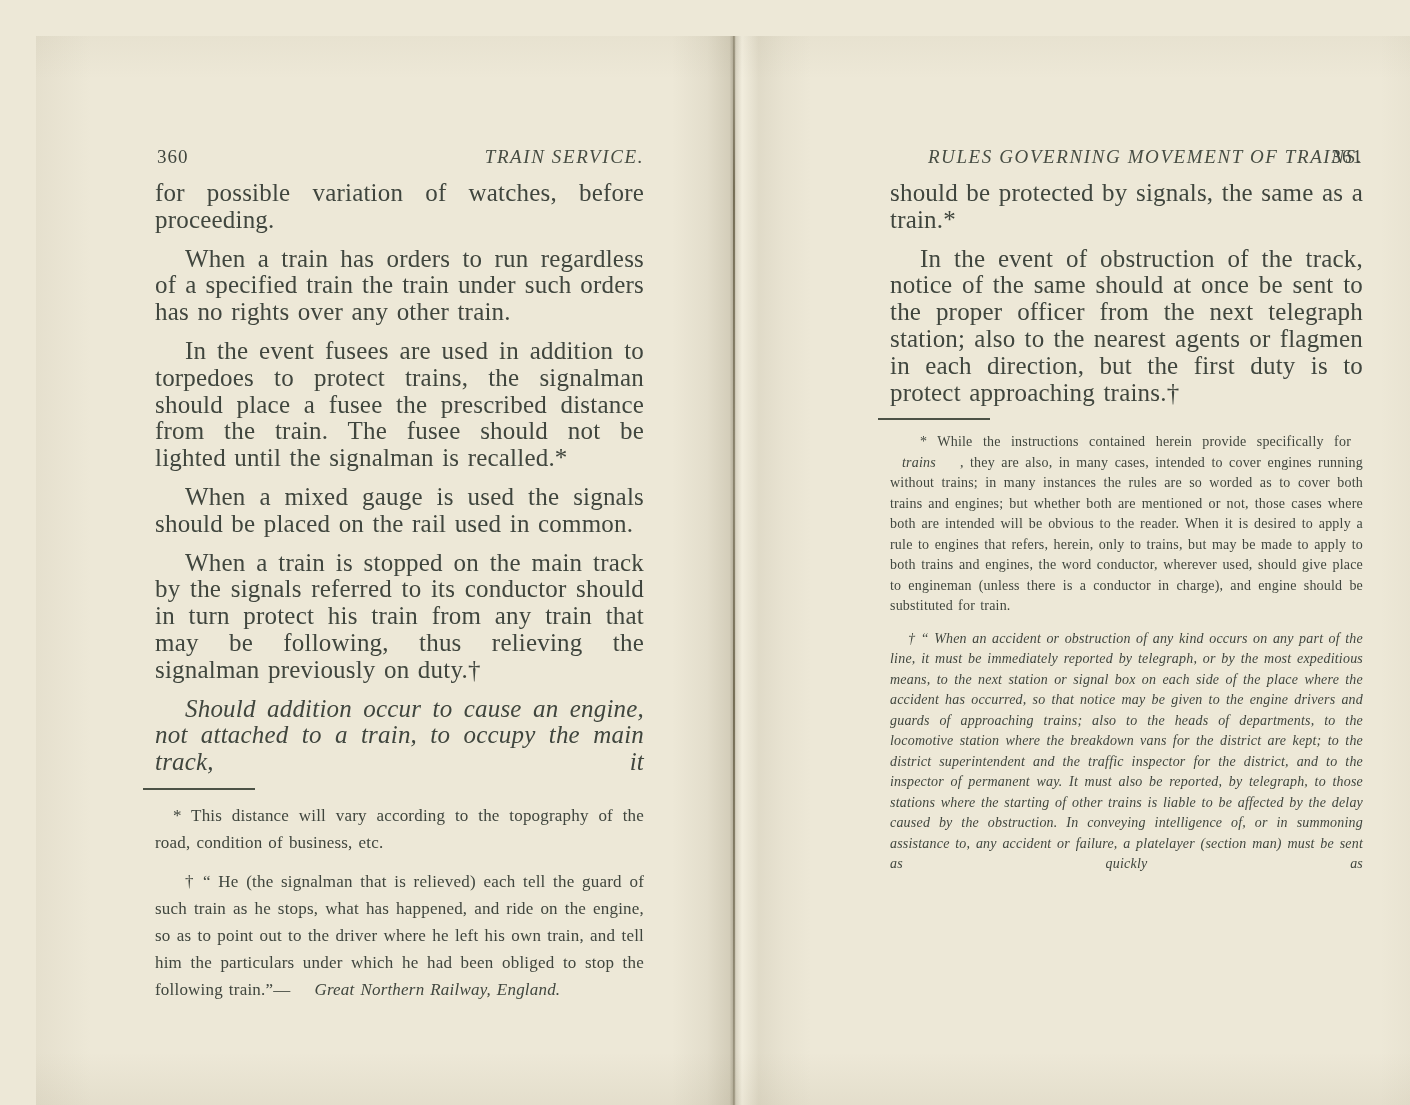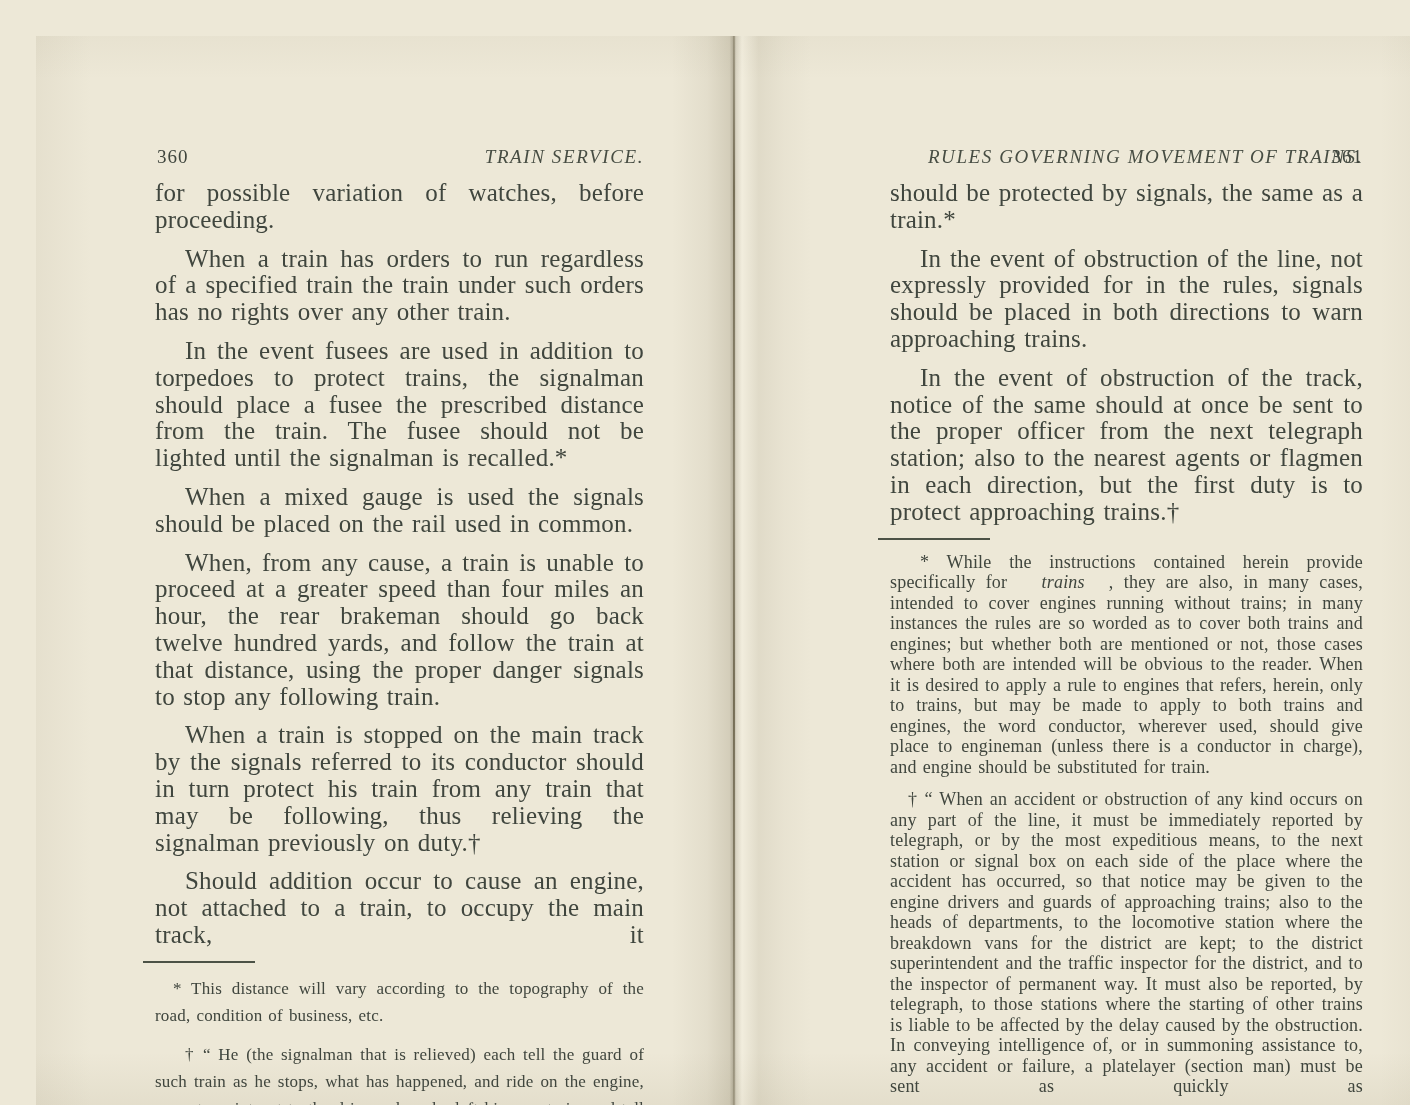--- a/index.html
+++ b/index.html
@@ -59,34 +59,34 @@
   .pn-left  { left:2px; }
   .pn-right { right:0; }
 
   .body-text { margin-top:20px; }
   .body-par {
     font-size:25px; line-height:26.8px;
     text-align:justify;
     letter-spacing:0.2px; word-spacing:2px;
   }
   .indent { text-indent:30px; }
-  .justify-last { text-align-last:justify; }
+  .justify-last { text-align-last:justify;font-style:italic; }
 
   .footnote-rule {
     width:112px; height:0;
     border-top:2px solid #4c5246;
     margin-top:5px; margin-bottom:8px;
   }
   .footnotes { }
   .footnote {
     text-align:justify; text-indent:18px;
     letter-spacing:0.2px; word-spacing:1.5px;
   }
   .fn-left  { font-size:17px;   line-height:27px; }
-  .fn-right { font-size:18px; line-height:20.5px; }
+  .fn-right { font-size:14px; line-height:20.5px; }
   .footnote + .footnote { margin-top:4px; }
   .attribution { font-style:italic; }
   i { font-style:italic; }
 </style>
 </head>
 <body>
 
 <div class="paper-shade"></div>
 <div class="spine"></div>
 <div class="spine-line"></div>
@@ -94,39 +94,37 @@
 <div class="page page-left">
   <div class="header-row">
     <span class="page-number pn-left">360</span>
     <span class="running-header">TRAIN SERVICE.</span>
   </div>
   <div class="body-text">
     <p class="body-par">for possible variation of watches, before proceeding.</p>
     <p class="body-par indent">When a train has orders to run regardless of a specified train the train under such orders has no rights over any other train.</p>
     <p class="body-par indent">In the event fusees are used in addition to torpedoes to protect trains, the signalman should place a fusee the prescribed distance from the train. The fusee should not be lighted until the signalman is recalled.*</p>
     <p class="body-par indent">When a mixed gauge is used the signals should be placed on the rail used in common.</p>
-    <p class="body-par indent">When, from any cause, a train is unable to proceed at a greater speed than four miles an hour, the rear brakeman should go back twelve hundred yards, and follow the train at that distance, using the proper danger signals to stop any following train.</p>
     <p class="body-par indent">When a train is stopped on the main track by the signals referred to its conductor should in turn protect his train from any train that may be following, thus relieving the signalman previously on duty.†</p>
     <p class="body-par indent justify-last">Should addition occur to cause an engine, not attached to a train, to occupy the main track, it</p>
   </div>
   <div class="footnote-rule"></div>
   <div class="footnotes">
     <p class="footnote fn-left">* This distance will vary according to the topography of the road, condition of business, etc.</p>
     <p class="footnote fn-left"><span>† “ He (the signalman that is relieved) each tell the guard of such train as he stops, what has happened, and ride on the engine, so as to point out to the driver where he left his own train, and tell him the particulars under which he had been obliged to stop the following train.”—</span><span class="attribution">Great Northern Railway, England.</span></p>
   </div>
 </div>
 
 <div class="page page-right">
   <div class="header-row">
     <span class="running-header">RULES GOVERNING MOVEMENT OF TRAINS.</span>
     <span class="page-number pn-right">361</span>
   </div>
   <div class="body-text">
     <p class="body-par">should be protected by signals, the same as a train.*</p>
-    <p class="body-par indent">In the event of obstruction of the line, not expressly provided for in the rules, signals should be placed in both directions to warn approaching trains.</p>
     <p class="body-par indent">In the event of obstruction of the track, notice of the same should at once be sent to the proper officer from the next telegraph station; also to the nearest agents or flagmen in each direction, but the first duty is to protect approaching trains.†</p>
   </div>
   <div class="footnote-rule"></div>
   <div class="footnotes">
     <p class="footnote fn-right"><span>* While the instructions contained herein provide specifically for </span><i>trains</i><span>, they are also, in many cases, intended to cover engines running without trains; in many instances the rules are so worded as to cover both trains and engines; but whether both are mentioned or not, those cases where both are intended will be obvious to the reader. When it is desired to apply a rule to engines that refers, herein, only to trains, but may be made to apply to both trains and engines, the word conductor, wherever used, should give place to engineman (unless there is a conductor in charge), and engine should be substituted for train.</span></p>
     <p class="footnote fn-right justify-last">† “ When an accident or obstruction of any kind occurs on any part of the line, it must be immediately reported by telegraph, or by the most expeditious means, to the next station or signal box on each side of the place where the accident has occurred, so that notice may be given to the engine drivers and guards of approaching trains; also to the heads of departments, to the locomotive station where the breakdown vans for the district are kept; to the district superintendent and the traffic inspector for the district, and to the inspector of permanent way. It must also be reported, by telegraph, to those stations where the starting of other trains is liable to be affected by the delay caused by the obstruction. In conveying intelligence of, or in summoning assistance to, any accident or failure, a platelayer (section man) must be sent as quickly as</p>
   </div>
 </div>
 
 </body></html>

